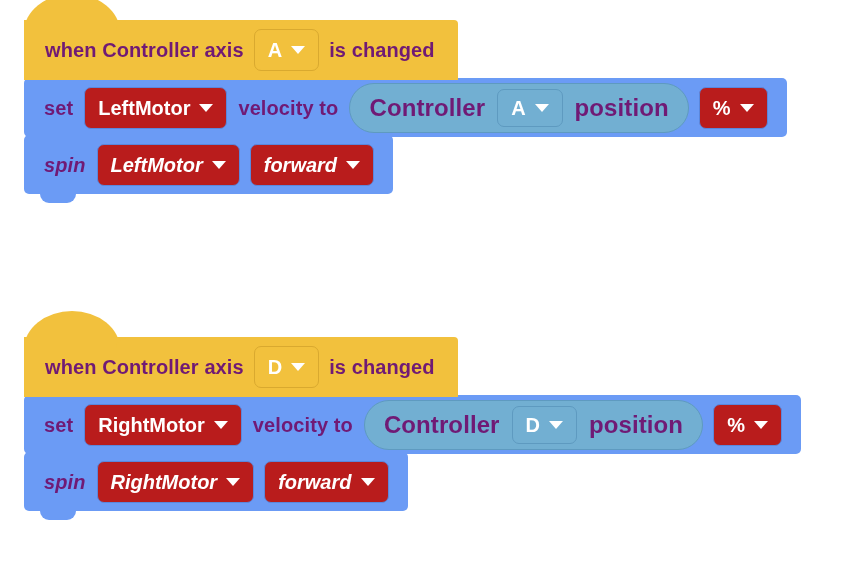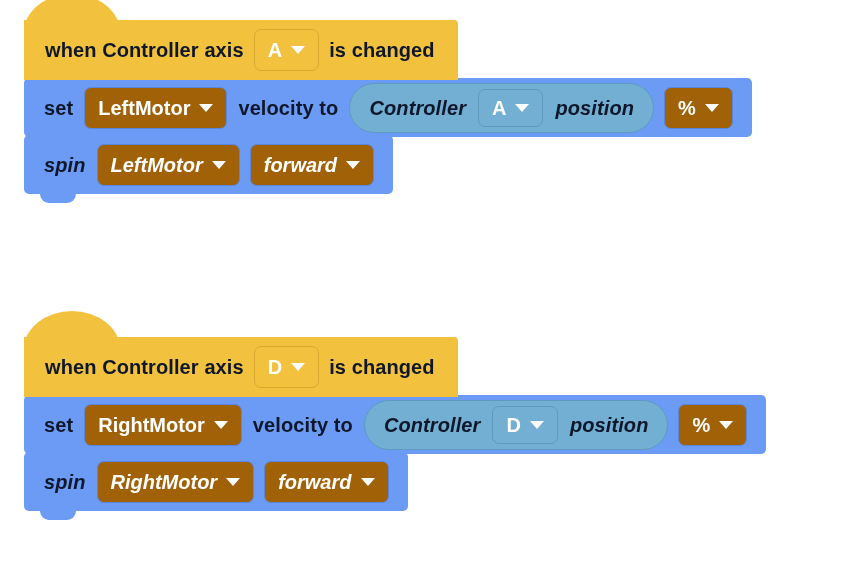--- a/index.html
+++ b/index.html
@@ -105,21 +105,21 @@
     background: #6B9BF5;
     border-bottom-left-radius: 9px;
     border-bottom-right-radius: 9px;
     pointer-events: none;
   }
 
   
   .label {
     font-size: 20px;
     font-weight: bold;
-    color: #0f172a;
+    color: #701a75;
     white-space: nowrap;
     letter-spacing: 0.1px;
     line-height: 1;
     padding: 0 6px;
   }
   .hat-block .label { padding: 0 5px; }
 
   
   .dropdown {
     display: inline-flex;
@@ -138,21 +138,21 @@
     font-size: 20px;
     font-weight: bold;
     color: #ffffff;
     line-height: 1;
   }
   .dropdown.on-yellow {
     background: #F2C13D;
     border: 1px solid #D9A92F;
   }
   .dropdown.on-blue {
-    background: #a16207;
+    background: #b91c1c;
     border: 1px solid #5A87DC;
   }
   .dropdown.on-teal {
     background: #72AFD2;
     border: 1px solid #5E9AC0;
   }
   
   .caret {
     width: 0; height: 0;
     border-left: 7px solid transparent;
@@ -168,21 +168,21 @@
     height: 50px;
     padding: 0 10px;
     margin: 0 5px;
     background: #72AFD2;
     border: 1px solid #5E9AC0;
     border-radius: 26px;
     box-sizing: border-box;
     white-space: nowrap;
     cursor: pointer;
   }
-  .reporter .label { font-size: 20px; padding: 0 9px; font-style: italic; }
+  .reporter .label { font-size: 24px; padding: 0 9px; }
   .reporter .dropdown { height: 38px; margin: 0 3px; }
 </style>
 </head>
 <body>
 
 <div class="script" id="script-1">
 
   <div class="block hat-block">
     <div class="hat-dome"></div>
     <span class="label">when Controller axis</span>

